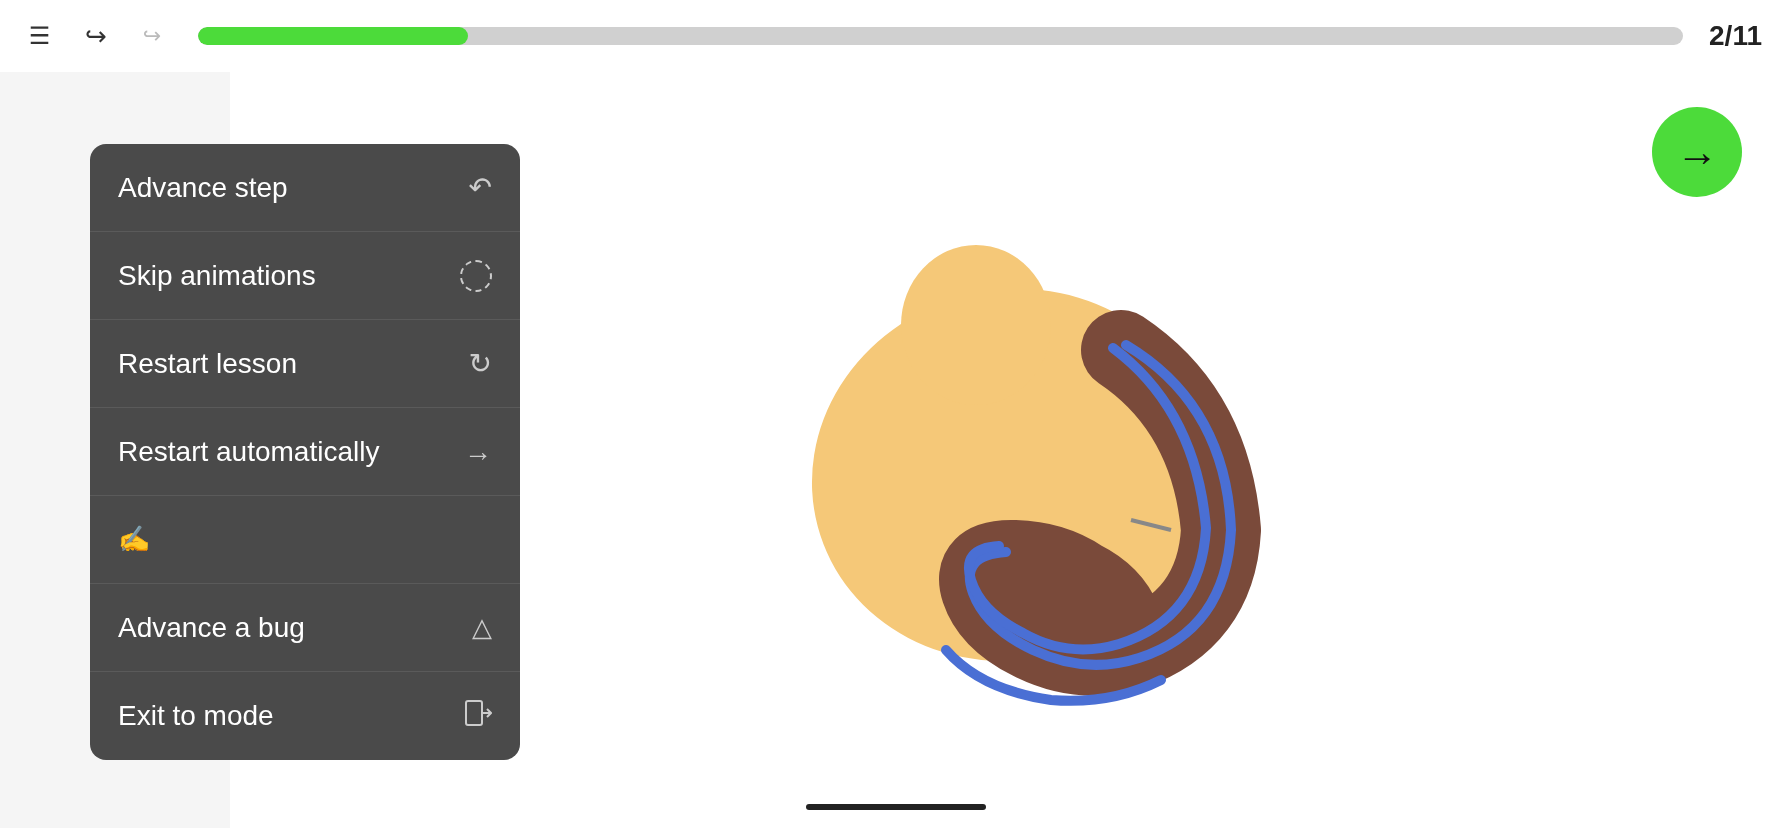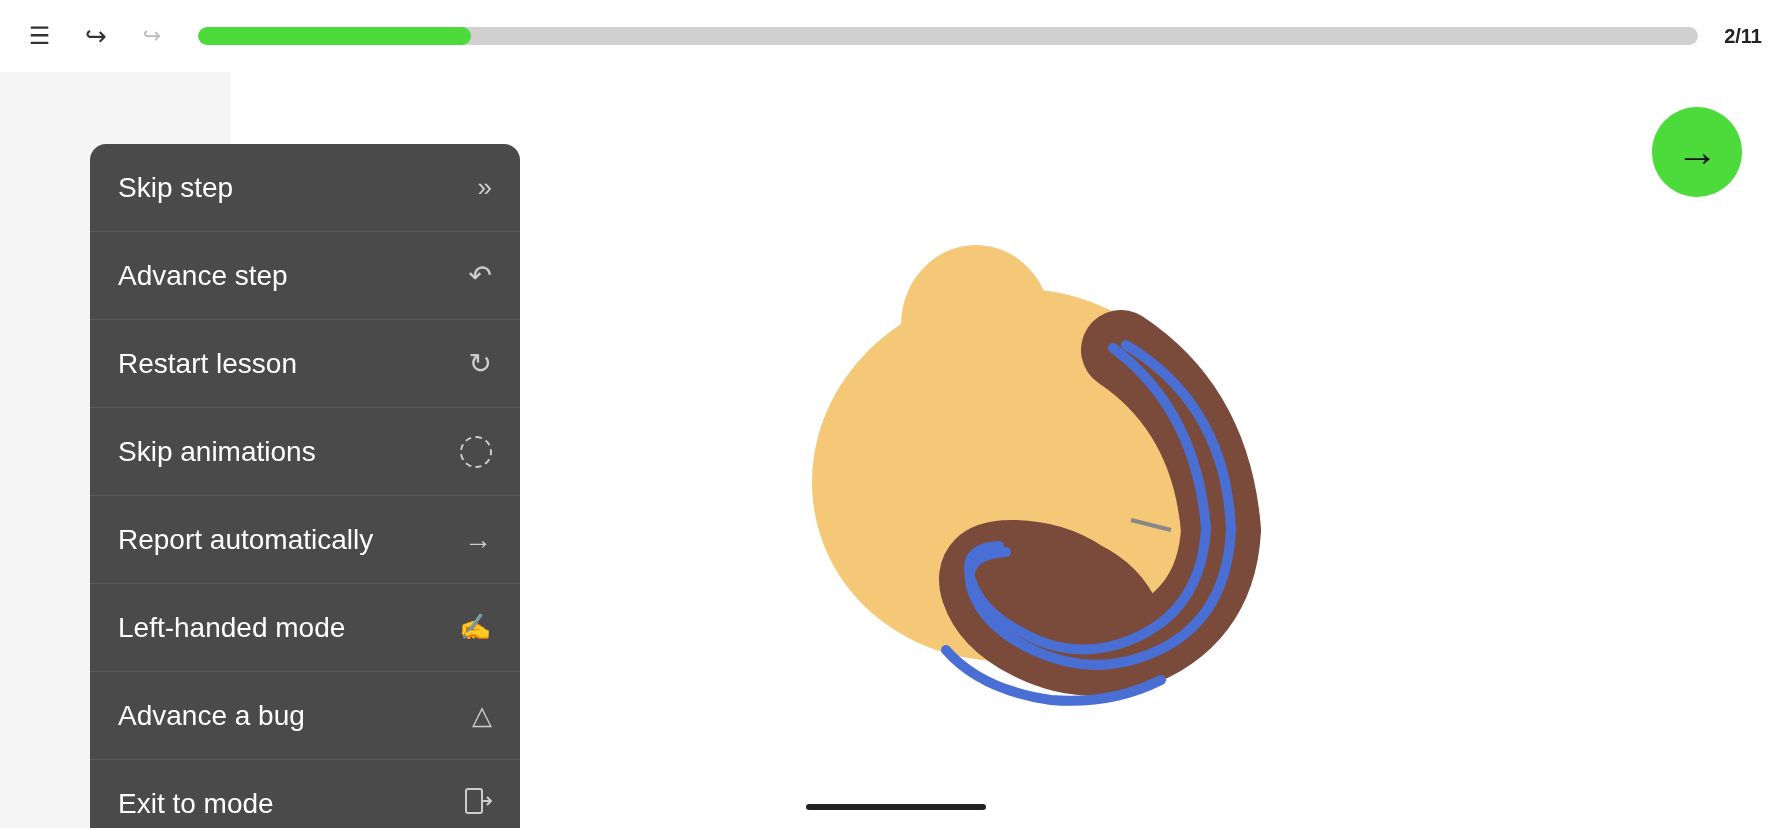--- a/index.html
+++ b/index.html
@@ -49,21 +49,21 @@
     }
 
     #progress-bar {
       height: 100%;
       background: #4cdb3a;
       border-radius: 9px;
       width: 16.67%; 
     }
 
     #progress-text {
-      font-size: 20px;
+      font-size: 28px;
       font-weight: bold;
       color: #222;
       white-space: nowrap;
       margin-right: 10px;
     }
 
     
     #main-content {
       position: absolute;
       top: 72px;
@@ -204,41 +204,36 @@
       <line x1="380" y1="330" x2="420" y2="340" stroke="#888" stroke-width="4"></line>
     </svg>
 
     <div id="next-button" style="position:absolute; right:50px; top:80px;">
       <span class="arrow-right">→</span>
     </div>
   </div>
 
   <div id="dropdown-menu">
     <div class="menu-item">
-      <span class="menu-item-label">Skip step</span>
-      <span class="menu-item-icon">»</span>
-    </div>
-    <div class="menu-item">
       <span class="menu-item-label">Advance step</span>
       <span class="menu-item-icon" style="font-size:28px;">↶</span>
     </div>
     <div class="menu-item">
+      <span class="menu-item-label">Skip animations</span>
+      <span class="menu-item-icon" style="font-size:24px; border: 2px dashed #ccc; border-radius:50%; width:32px; height:32px; display:inline-flex; align-items:center; justify-content:center;"></span>
+    </div>
+    <div class="menu-item">
       <span class="menu-item-label">Restart lesson</span>
       <span class="menu-item-icon" style="font-size:28px;">↻</span>
     </div>
     <div class="menu-item">
-      <span class="menu-item-label">Skip animations</span>
-      <span class="menu-item-icon" style="font-size:24px; border: 2px dashed #ccc; border-radius:50%; width:32px; height:32px; display:inline-flex; align-items:center; justify-content:center;"></span>
-    </div>
-    <div class="menu-item">
-      <span class="menu-item-label">Report automatically</span>
+      <span class="menu-item-label">Restart automatically</span>
       <span class="menu-item-icon" style="font-size:28px;">→</span>
     </div>
     <div class="menu-item">
-      <span class="menu-item-label">Left-handed mode</span>
       <span class="menu-item-icon" style="font-size:26px;">✍</span>
     </div>
     <div class="menu-item">
       <span class="menu-item-label">Advance a bug</span>
       <span class="menu-item-icon" style="font-size:26px;">△</span>
     </div>
     <div class="menu-item">
       <span class="menu-item-label">Exit to mode</span>
       <span class="menu-item-icon" style="font-size:26px;">
         

